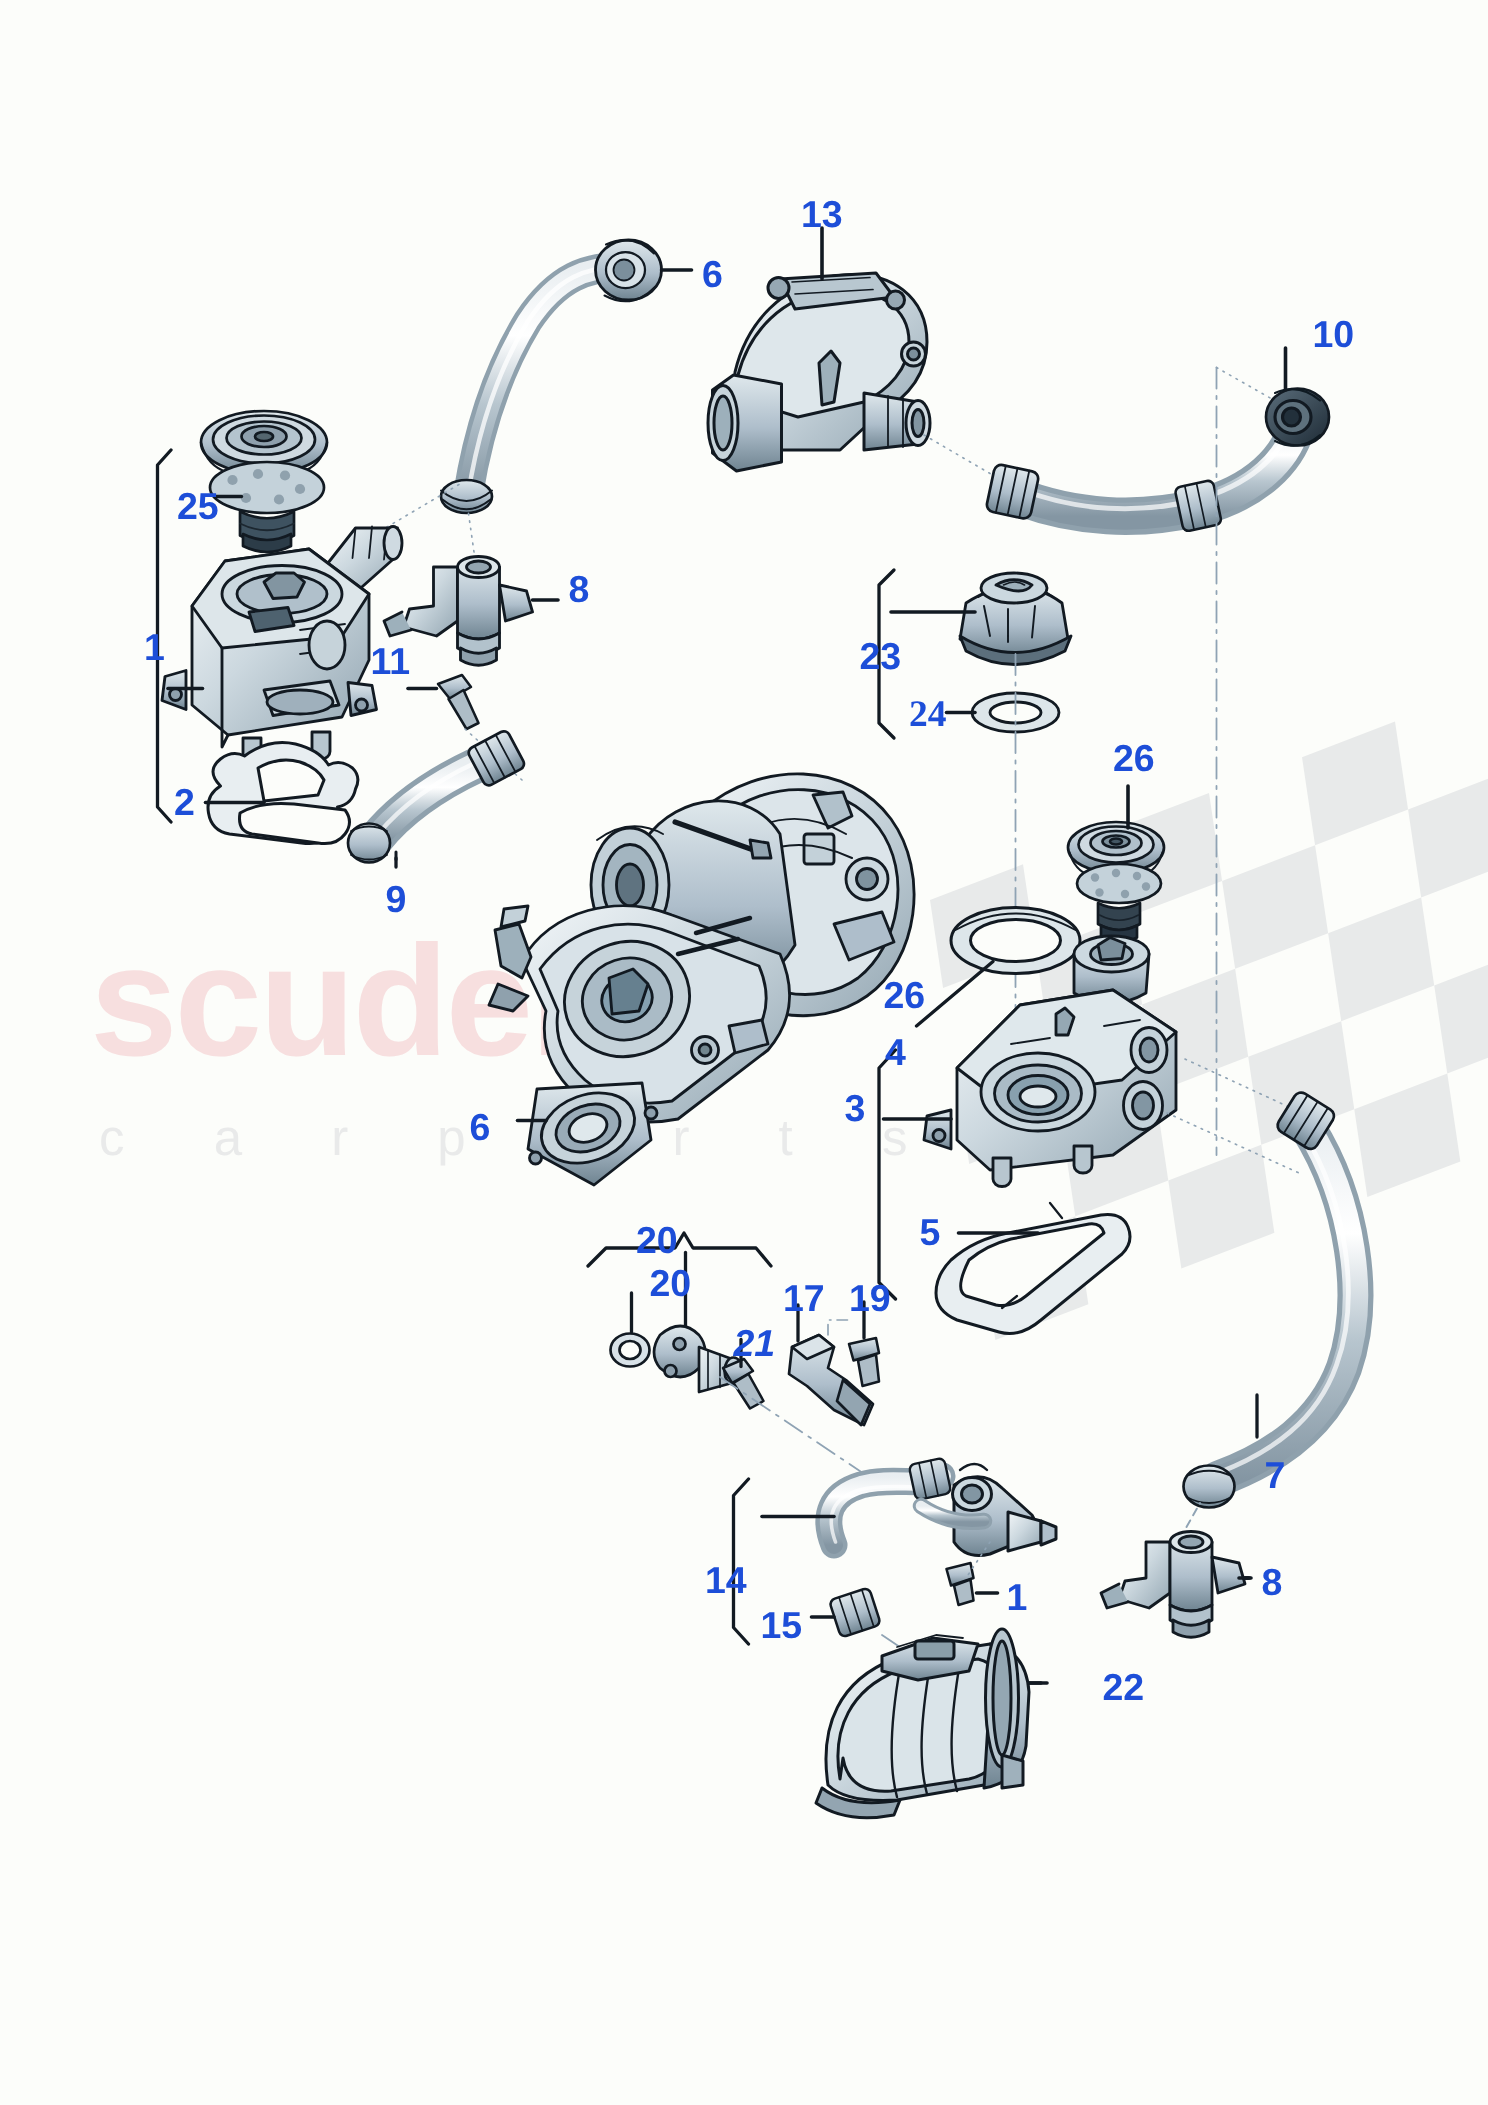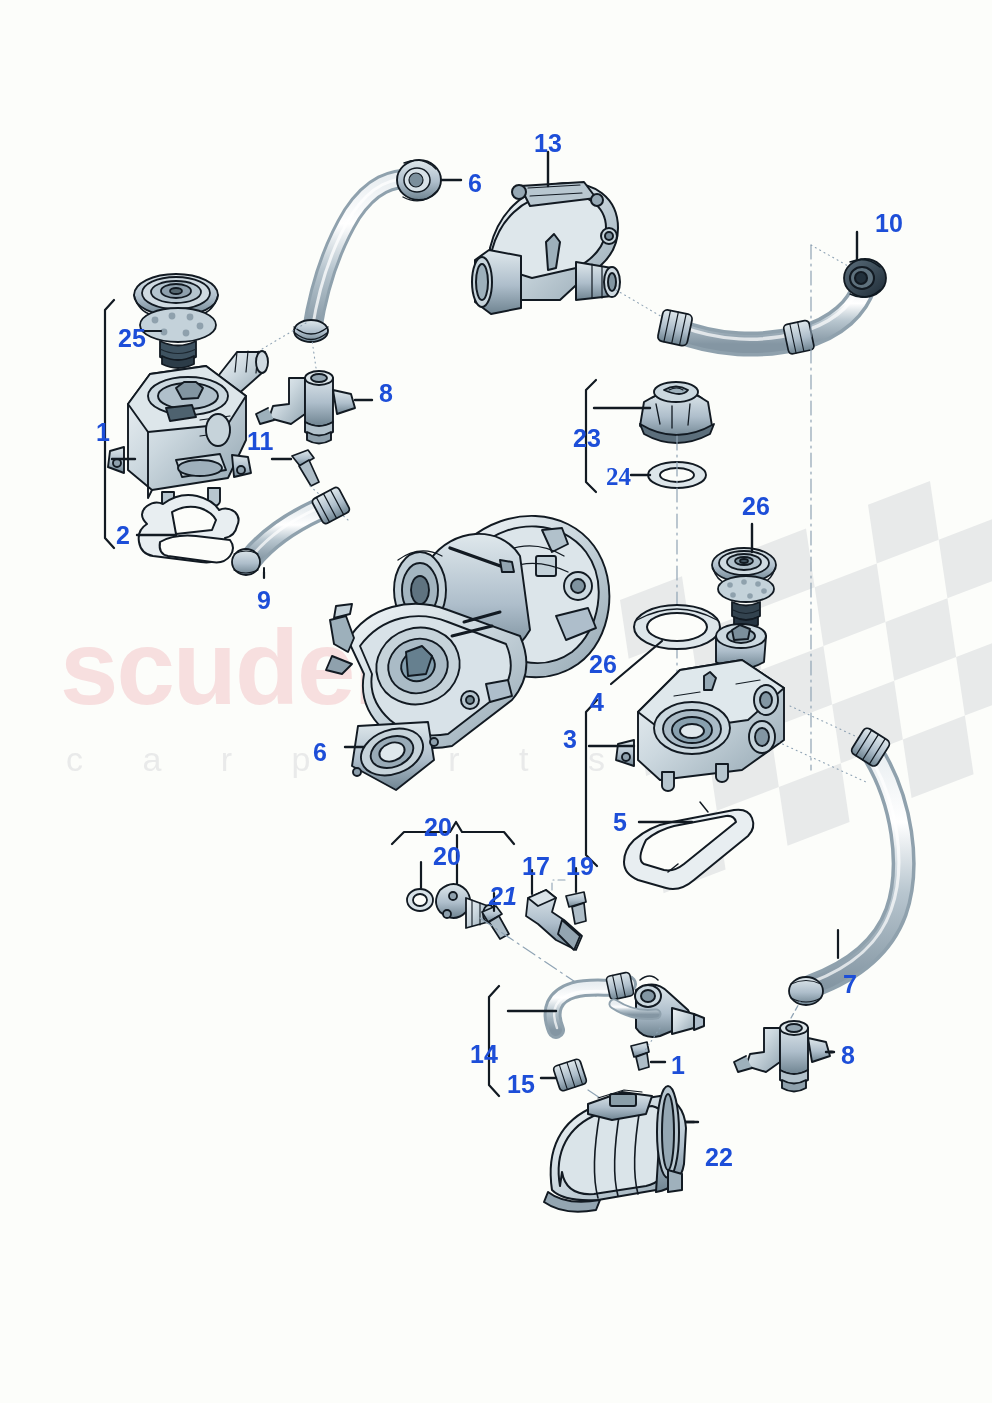--- a/index.html
+++ b/index.html
@@ -571,20 +571,20 @@
   <div class="lbl" style="left:313px;top:740px;">6</div>
   <div class="lbl" style="left:534px;top:131px;">13</div>
   <div class="lbl" style="left:470px;top:1042px;">14</div>
   <div class="lbl" style="left:507px;top:1072px;">15</div>
   <div class="lbl" style="left:671px;top:1053px;">1</div>
   <div class="lbl" style="left:522px;top:854px;">17</div>
   <div class="lbl" style="left:566px;top:854px;">19</div>
   <div class="lbl" style="left:424px;top:815px;">20</div>
   <div class="lbl" style="left:413px;top:844px;margin-left:20px;">20</div>
   <div class="lbl" style="left:489px;top:884px;font-style:italic;">21</div>
-  <div class="lbl" style="left:705px;top:1113px;margin-top:32px;">22</div>
+  <div class="lbl" style="left:735px;top:1113px;">22</div>
   <div class="lbl" style="left:573px;top:426px;">23</div>
   <div class="lbl" style="left:606px;top:464px;font-family:Liberation Serif, serif;">24</div>
   <div class="lbl" style="left:118px;top:326px;">25</div>
   <div class="lbl" style="left:742px;top:494px;">26</div>
   <div class="lbl" style="left:589px;top:652px;">26</div>
 
 </div>
 
 </body></html>

